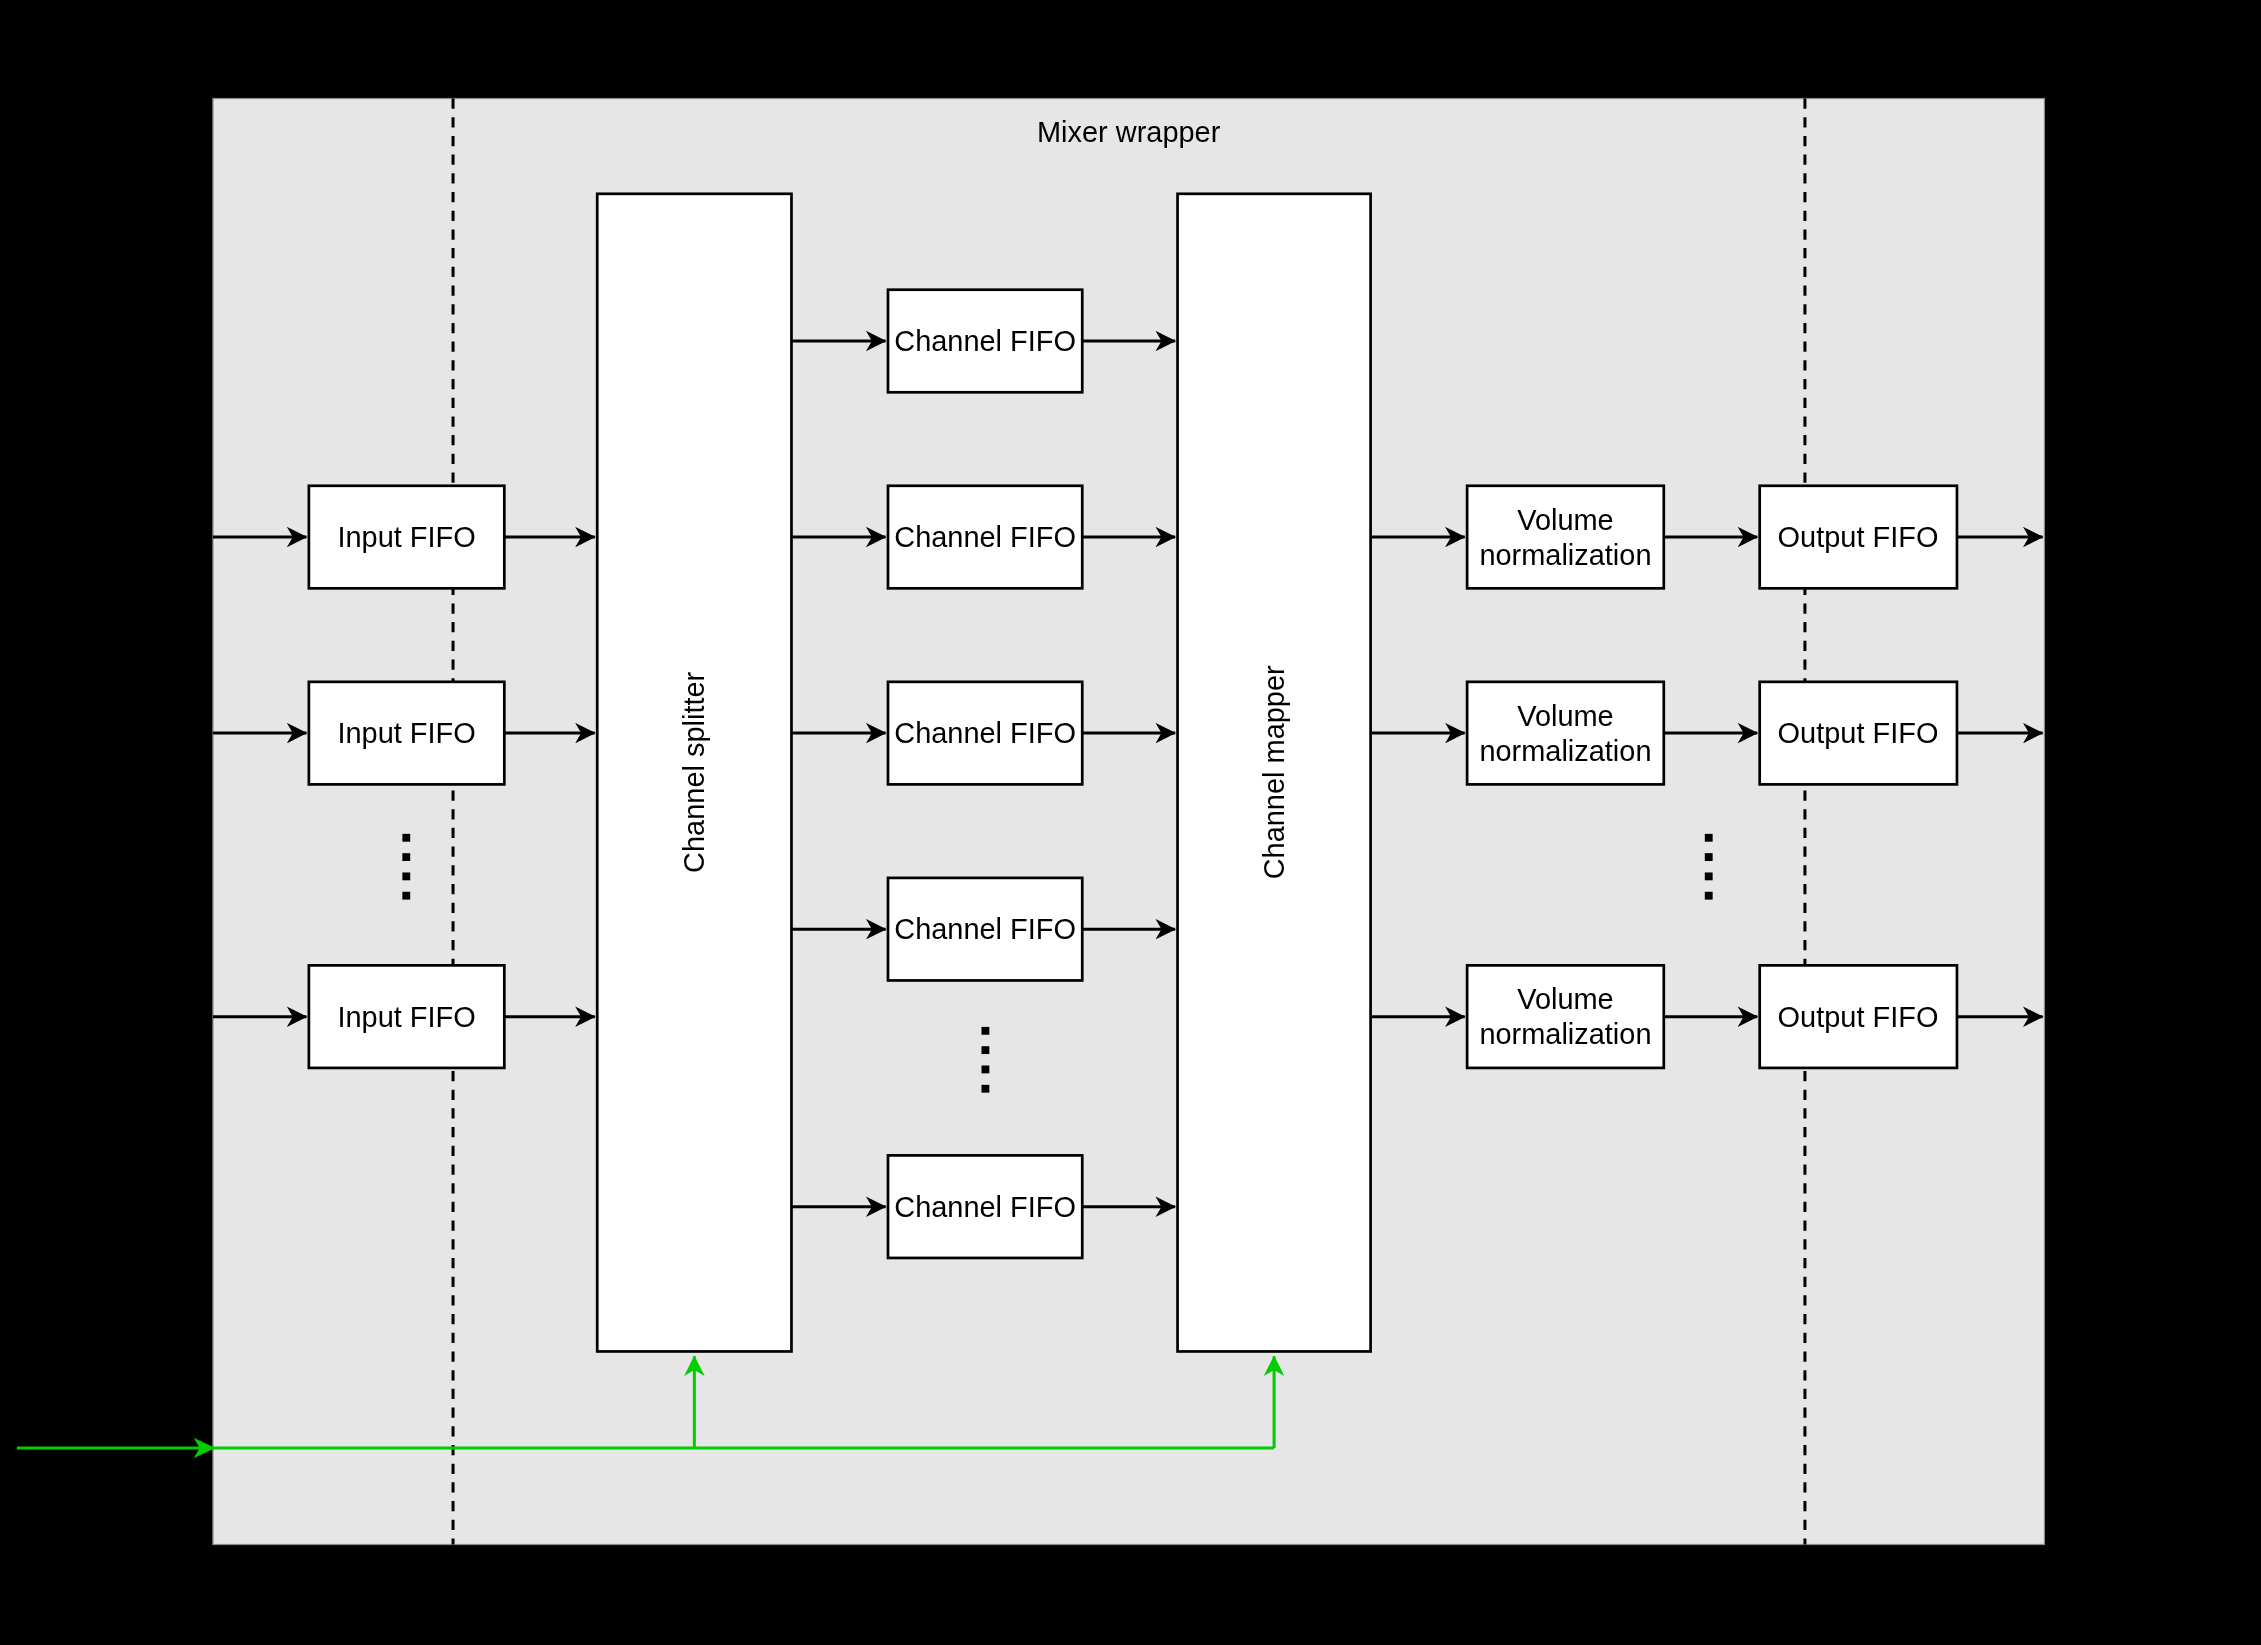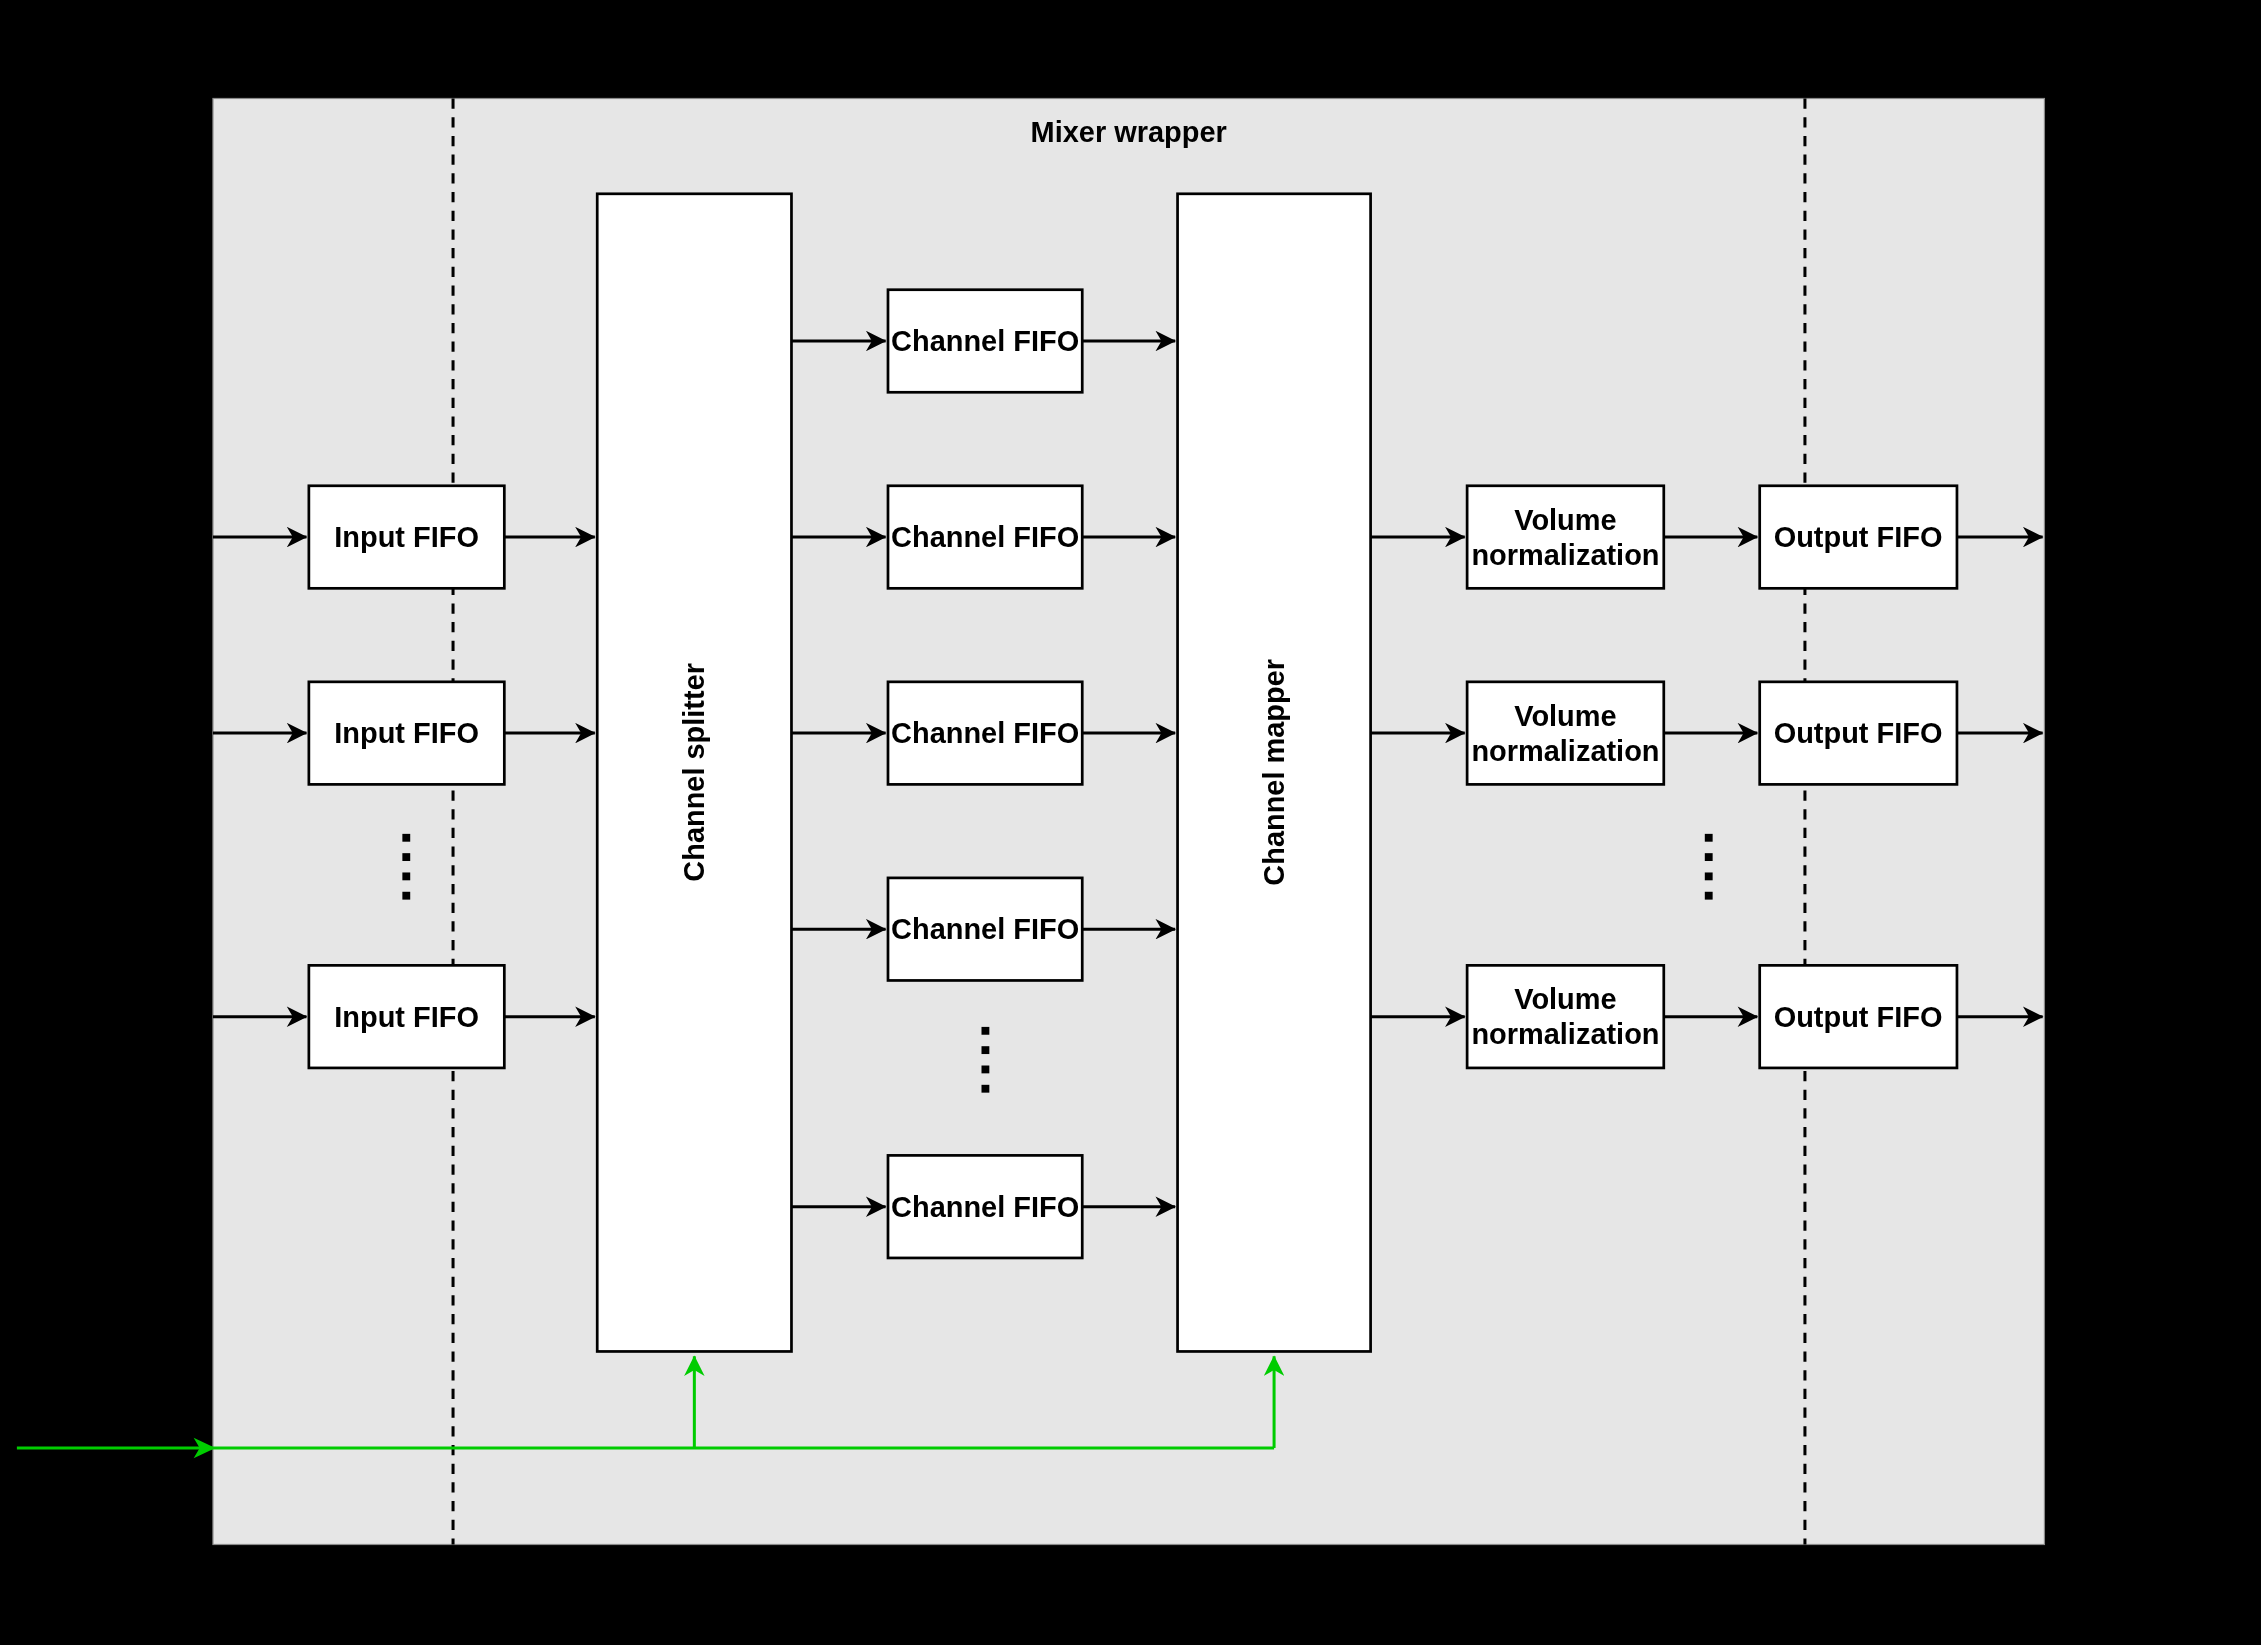--- a/index.html
+++ b/index.html
@@ -3,21 +3,21 @@
 <meta charset="utf-8">
 <style>
   :root{
     --bg:#000000;
     --panel:#e6e6e6;
     --boxfill:#ffffff;
     --ink:#000000;
     --green:#00cc00;
   }
   html,body{margin:0;padding:0;background:var(--bg);}
-  #canvas{position:relative;width:2210px;height:1646px;background:var(--bg);overflow:hidden;font-weight:bold;}
+  #canvas{position:relative;width:2210px;height:1646px;background:var(--bg);overflow:hidden;}
   svg{display:block;}
   .panel{fill:var(--panel);stroke:#8a8a8a;stroke-width:2;}
   .dashedline{stroke:var(--ink);stroke-width:5;stroke-dasharray:17 14;fill:none;}
   .box{fill:var(--boxfill);stroke:var(--ink);stroke-width:4.5;}
   .flow{stroke:var(--ink);stroke-width:5;fill:none;marker-end:url(#ah-black);}
   .ctrl{stroke:var(--green);stroke-width:5;fill:none;}
   .ctrl-arrow{stroke:var(--green);stroke-width:5;fill:none;marker-end:url(#ah-green);}
   .ctrl-head{fill:var(--green);}
   #ah-black path{fill:var(--ink);}
   #ah-green path{fill:var(--green);}

